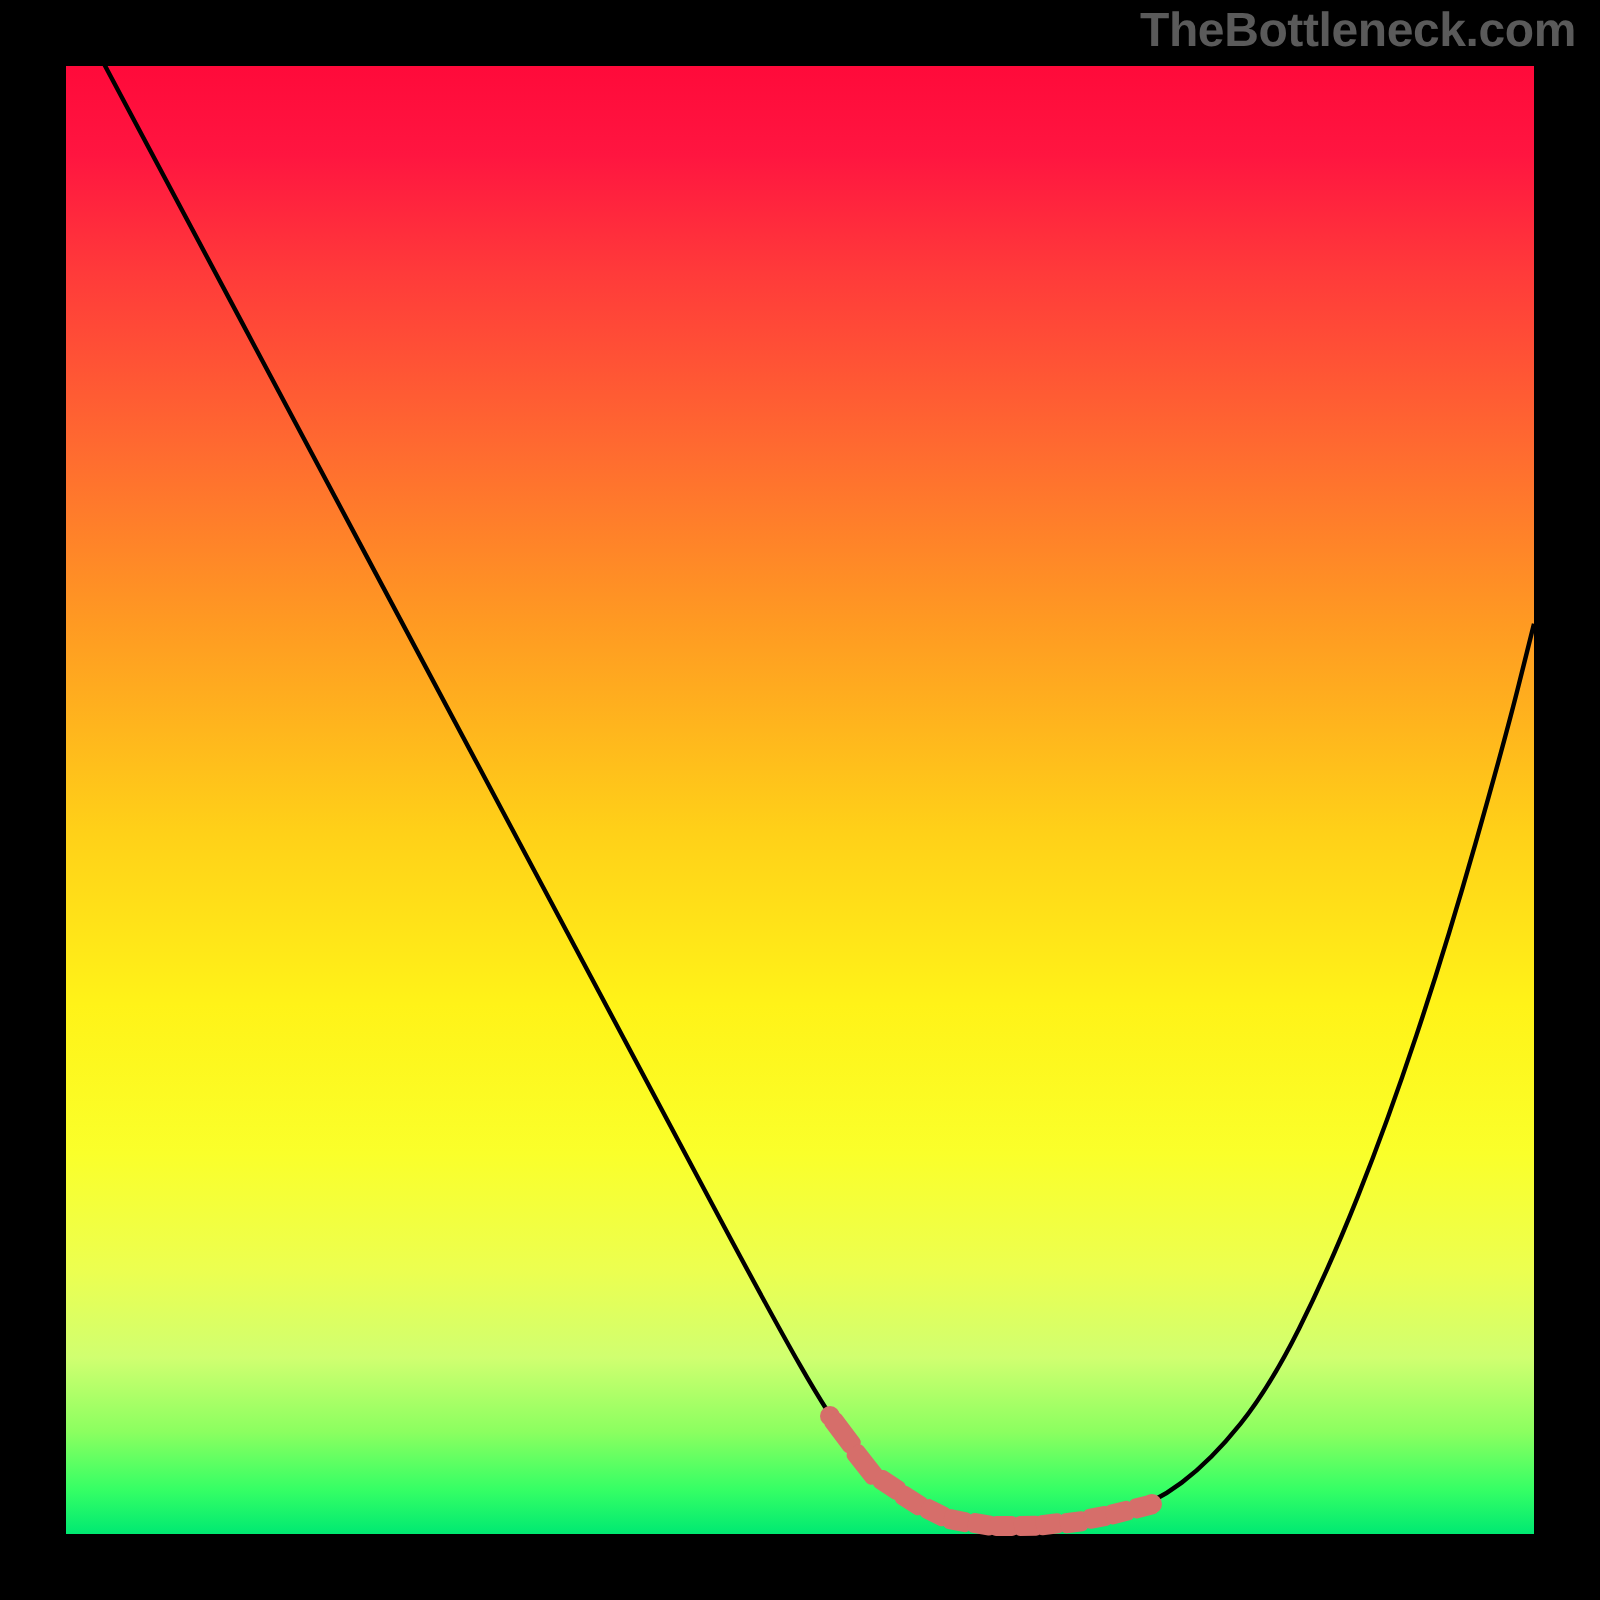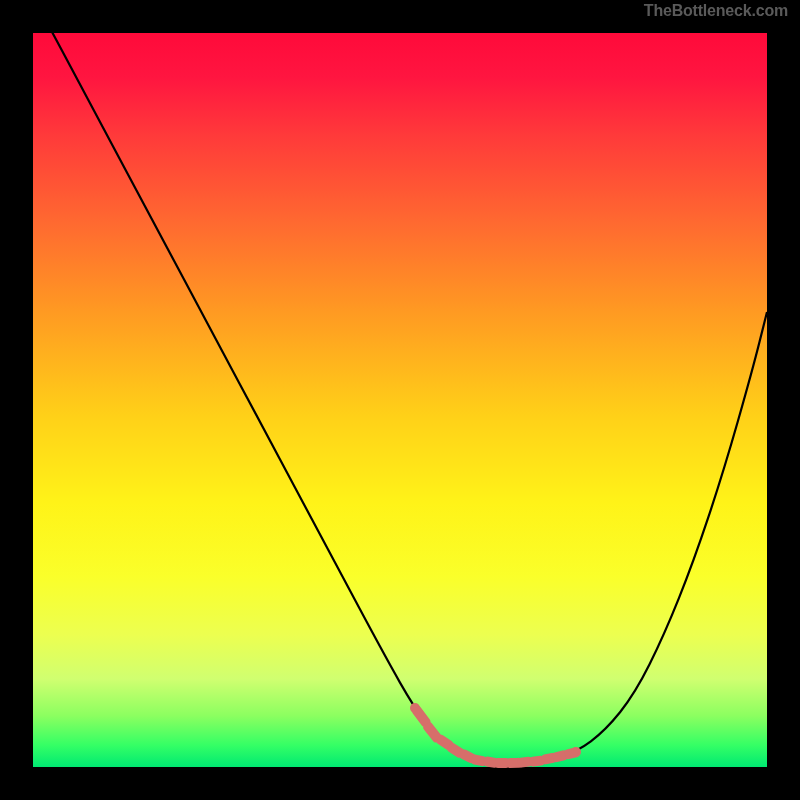--- a/index.html
+++ b/index.html
@@ -8,21 +8,21 @@
     height: 800px;
     background: #000;
     position: relative;
     font-family: Arial, Helvetica, sans-serif;
     overflow: hidden;
   }
   .watermark {
     position: absolute;
     top: 2px;
     right: 12px;
-    font-size: 16px;
+    font-size: 24px;
     font-weight: 600;
     color: #5a5a5a;
     letter-spacing: -0.2px;
     z-index: 10;
   }
   .plot {
     position: absolute;
     left: 33px;
     top: 33px;
     width: 734px;

